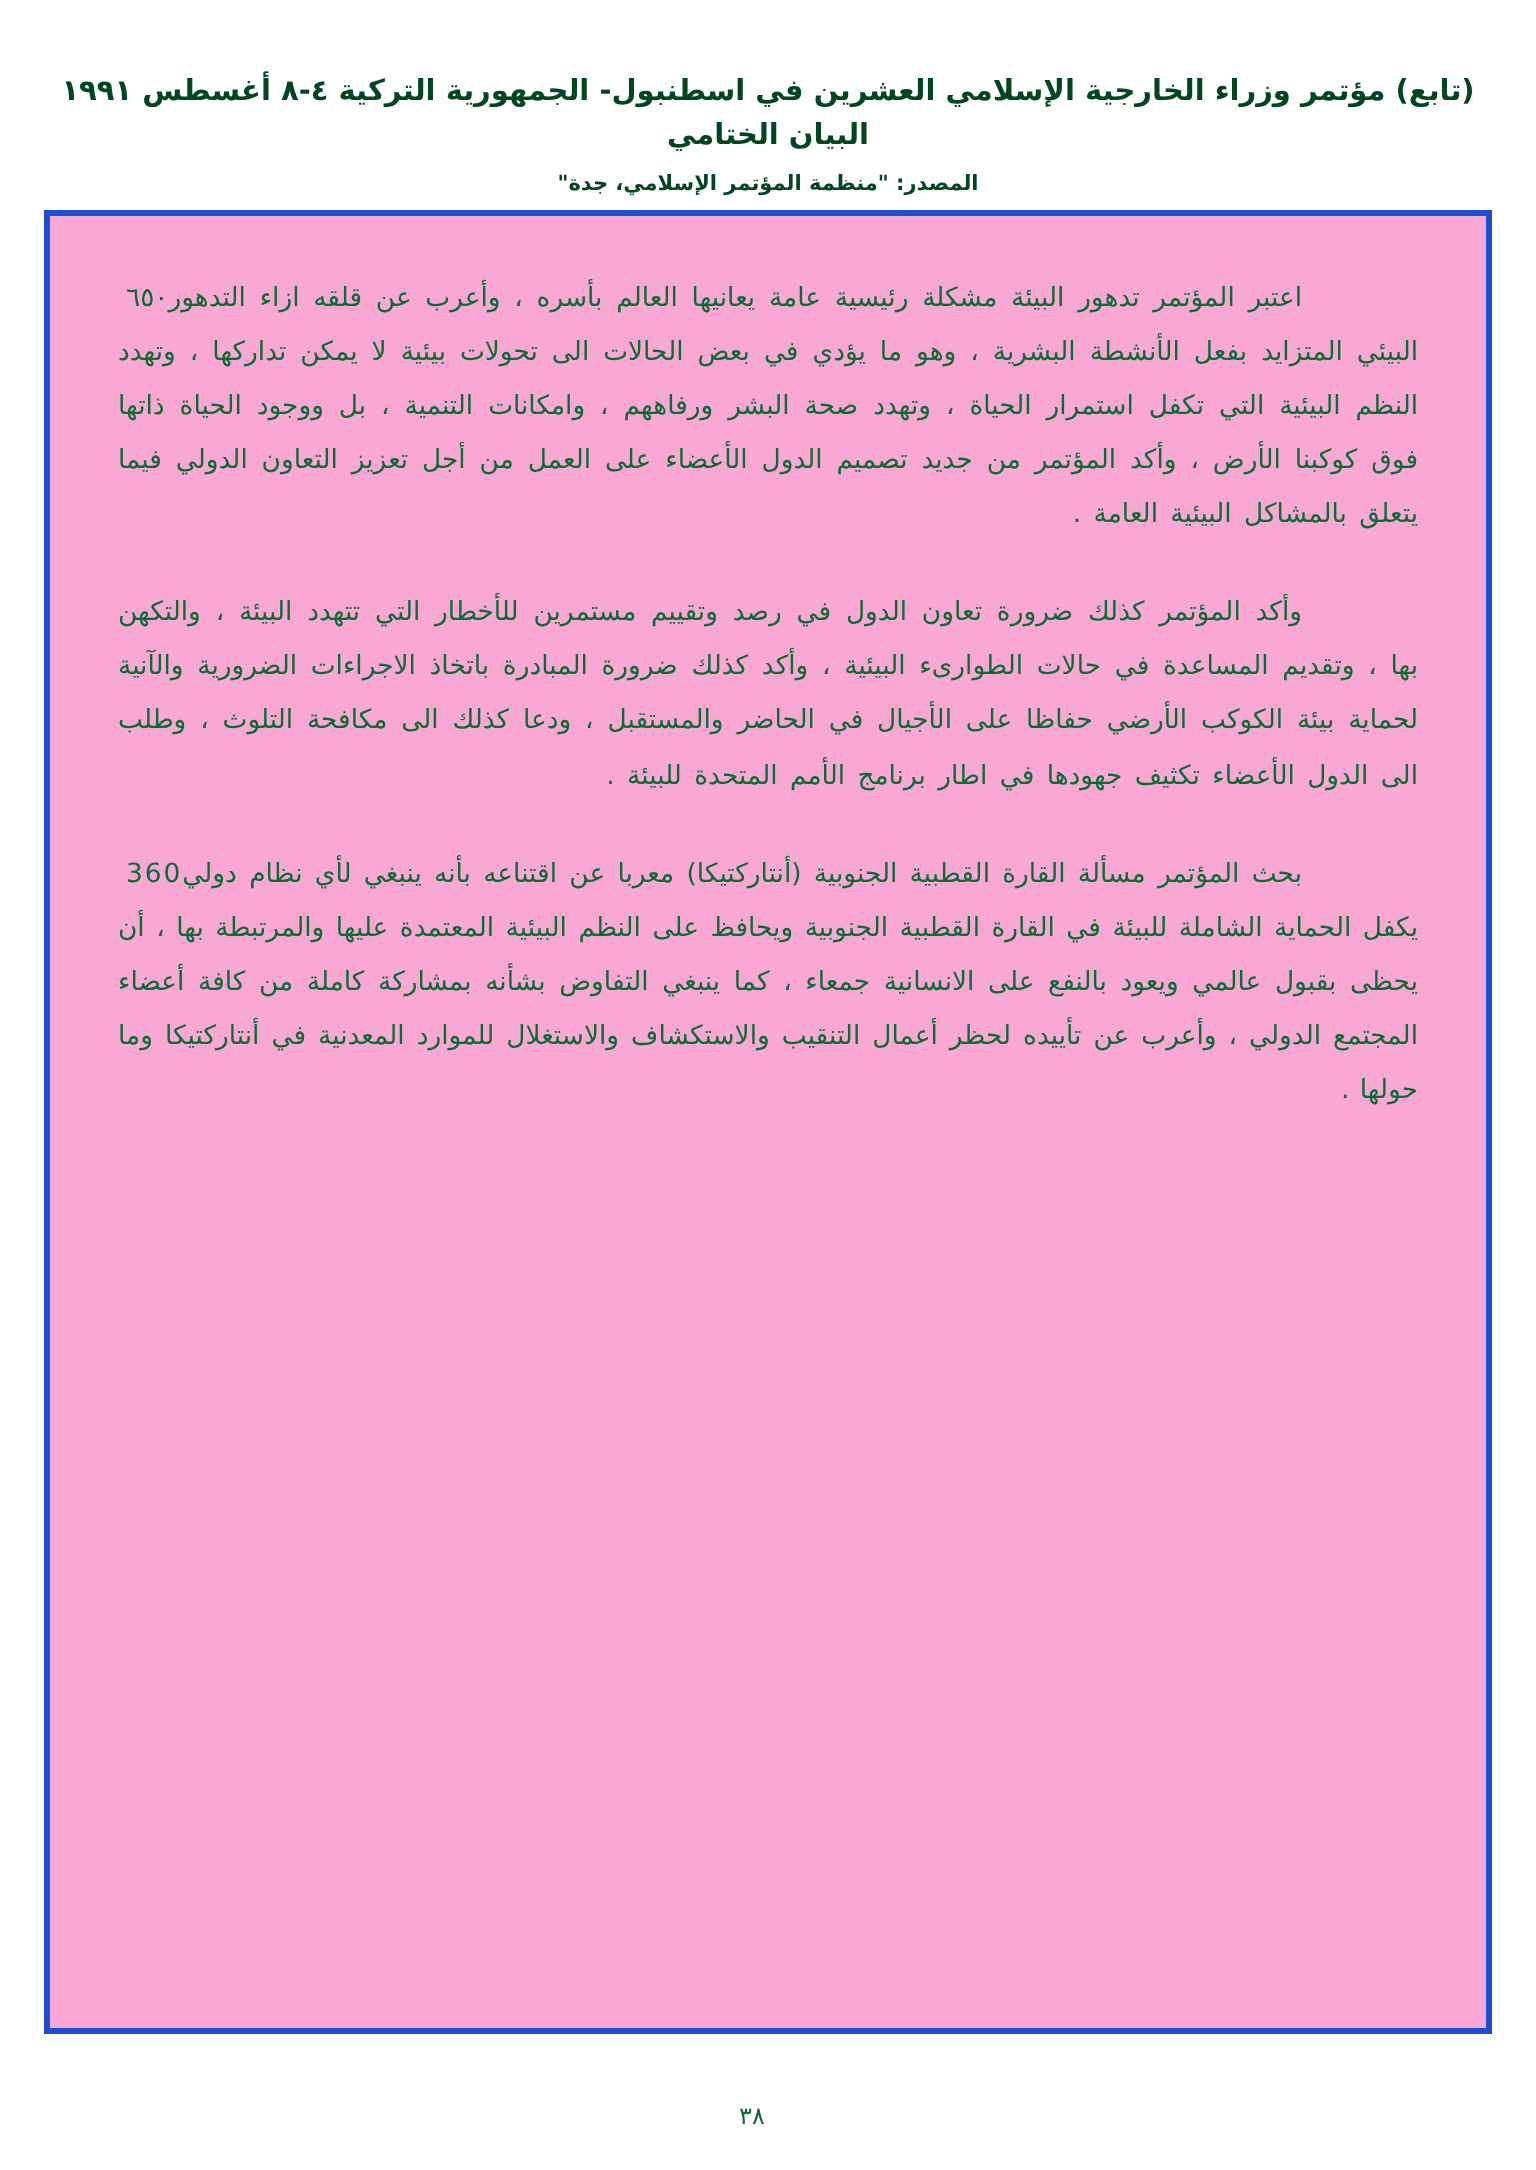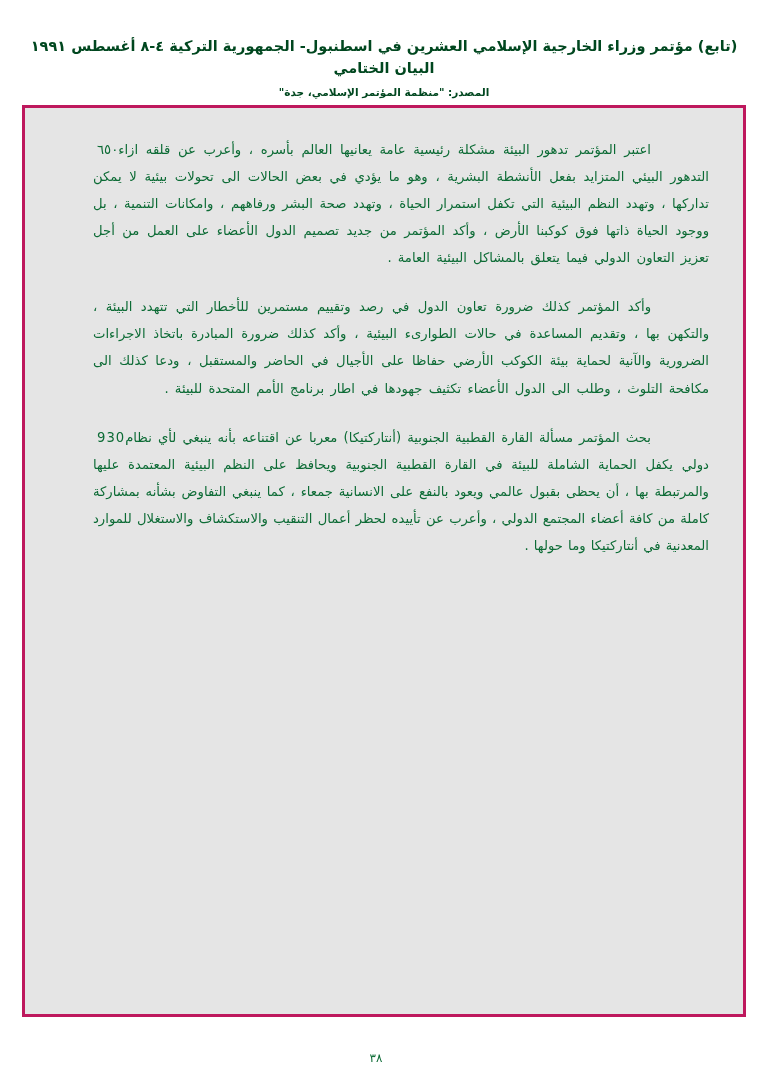--- a/index.html
+++ b/index.html
@@ -40,24 +40,23 @@
     color: #00471f;
     margin-top: 6px;
     direction: rtl;
   }
   .frame {
     position: absolute;
     top: 105px;
     right: 22px;
     left: 22px;
     bottom: 68px;
-    border: 3px solid #be185d;
+    border: 3px solid #1d4ed8;
     box-sizing: border-box;
-    background: #e5e5e5;
-    padding-left: 34px;
+    background: #f9a8d4;
   }
   .content {
     padding: 28px 34px 20px 34px;
     direction: rtl;
     text-align: justify;
   }
   .para {
     margin: 0 0 22px 0;
     font-size: 13.2px;
     line-height: 2.05;
@@ -114,21 +113,21 @@
         <span class="num">٦٥٠</span>
         <span class="indent"></span><span>اعتبر المؤتمر تدهور البيئة مشكلة رئيسية عامة يعانيها العالم بأسره ، وأعرب عن قلقه ازاء التدهور البيئي المتزايد بفعل الأنشطة البشرية ، وهو ما يؤدي في بعض الحالات الى تحولات بيئية لا يمكن تداركها ، وتهدد النظم البيئية التي تكفل استمرار الحياة ، وتهدد صحة البشر ورفاههم ، وامكانات التنمية ، بل ووجود الحياة ذاتها فوق كوكبنا الأرض ، وأكد المؤتمر من جديد تصميم الدول الأعضاء على العمل من أجل تعزيز التعاون الدولي فيما يتعلق بالمشاكل البيئية العامة .</span>
       </p>
 
       <p class="para">
         <span class="indent"></span><span>وأكد المؤتمر كذلك ضرورة تعاون الدول في رصد وتقييم مستمرين للأخطار التي تتهدد البيئة ، والتكهن بها ، وتقديم المساعدة في حالات الطوارىء البيئية ، وأكد كذلك ضرورة المبادرة باتخاذ الاجراءات الضرورية والآنية لحماية بيئة الكوكب الأرضي حفاظا على الأجيال في الحاضر والمستقبل ، ودعا كذلك الى مكافحة التلوث ، وطلب الى الدول الأعضاء تكثيف جهودها في اطار برنامج الأمم المتحدة للبيئة .</span>
       </p>
 
 
       <p class="para with-num tight">
-        <span class="num">930</span>
+        <span class="num">360</span>
         <span class="indent"></span><span>بحث المؤتمر مسألة القارة القطبية الجنوبية (أنتاركتيكا) معربا عن اقتناعه بأنه ينبغي لأي نظام دولي يكفل الحماية الشاملة للبيئة في القارة القطبية الجنوبية ويحافظ على النظم البيئية المعتمدة عليها والمرتبطة بها ، أن يحظى بقبول عالمي ويعود بالنفع على الانسانية جمعاء ، كما ينبغي التفاوض بشأنه بمشاركة كاملة من كافة أعضاء المجتمع الدولي ، وأعرب عن تأييده لحظر أعمال التنقيب والاستكشاف والاستغلال للموارد المعدنية في أنتاركتيكا وما حولها .</span>
       </p>
 
     </div>
   </div>
 
   <div class="footer">
     <span>٣٨</span>
   </div>
 

